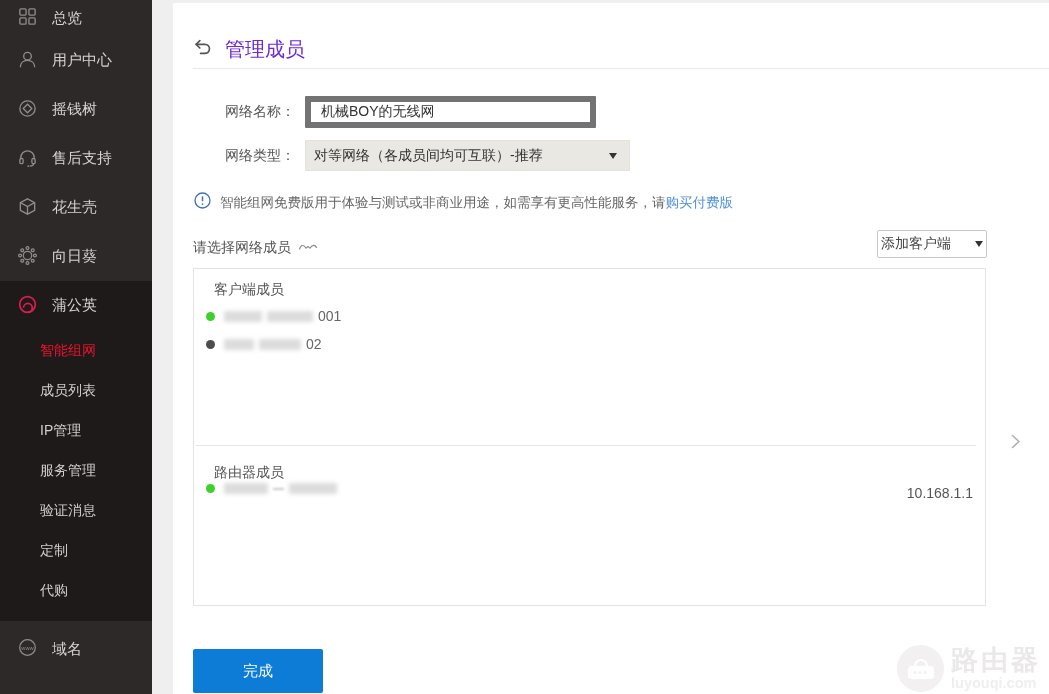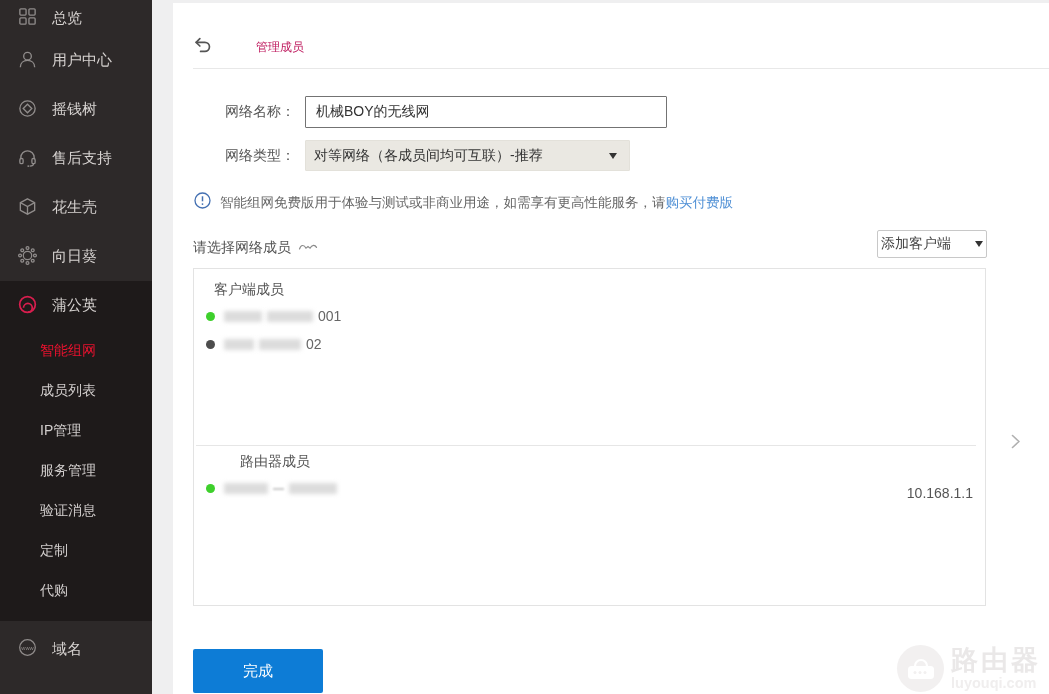--- a/index.html
+++ b/index.html
@@ -23,29 +23,29 @@
     font-size:14px; color:#d2cecd; cursor:pointer;
   }
   .sub-item.active { color:#e7122e; }
   .nav-item.bottom { height:56px; }
 
   
   .main { position:absolute; left:152px; right:0; top:0; bottom:0; background:#efeff0; }
   .card { position:absolute; left:21px; top:3px; right:0; bottom:0; background:#ffffff; }
 
   .page-header { position:absolute; top:33px; left:20px; display:flex; align-items:center; gap:13px; }
-  .page-title { font-size:12px; color:#be185d;margin-left:31px; }
+  .page-title { font-size:20px; color:#6d28d9; }
   .title-divider { position:absolute; top:65px; left:20px; right:0; height:1px; background:#e8e8e8; }
 
   .form-row { position:absolute; left:20px; display:flex; align-items:center;margin-left:32px; }
   .form-row.row-name { top:93px; }
   .form-row.row-type { top:137px; }
   .form-label { width:80px; font-size:14px; color:#555; }
   .text-input {
-    width:362px; height:32px; border:1px solid #737373; border-radius:1px;
+    width:291px; height:32px; border:6px solid #737373; border-radius:1px;
     padding:0 10px; font-size:14px; color:#333; background:#fff;
     font-family:"Liberation Sans","DejaVu Sans",sans-serif; outline:none;
   }
   .select-box {
     width:325px; height:31px; background:#eae8e2; border:1px solid #e3e1da; border-radius:1px;
     display:flex; align-items:center; font-size:14px; color:#333;
     padding:0 8px; position:relative; cursor:pointer;
   }
   .caret-down {
     width:0; height:0; border-left:4.5px solid transparent;
@@ -67,21 +67,21 @@
     font-size:14px; color:#444; cursor:pointer;
   }
   .add-client-btn .caret-down { border-top-color:#333; }
 
   .members-panel {
     position:absolute; top:265px; left:20px; width:793px; height:338px;
     border:1px solid #e3e3e3; background:#fff;
   }
   .panel-header { position:absolute; left:20px; font-size:14px; color:#555; }
   .panel-header.clients { top:12px; }
-  .panel-header.routers { top:184px;margin-left:26px; }
+  .panel-header.routers { top:195px; }
   .panel-divider { position:absolute; top:176px; left:2px; right:9px; height:1px; background:#e6e6e6; }
 
   .member-row { position:absolute; left:12px; display:flex; align-items:center; cursor:pointer; }
   .member-row.c1 { top:39px; }
   .member-row.c2 { top:67px; }
   .member-row.r1 { top:214px; }
   .status-dot { width:9px; height:9px; border-radius:50%; margin-right:9px; }
   .status-dot.online { background:#3ed02c; }
   .status-dot.offline { background:#4d4d4d; }
   .cens {

